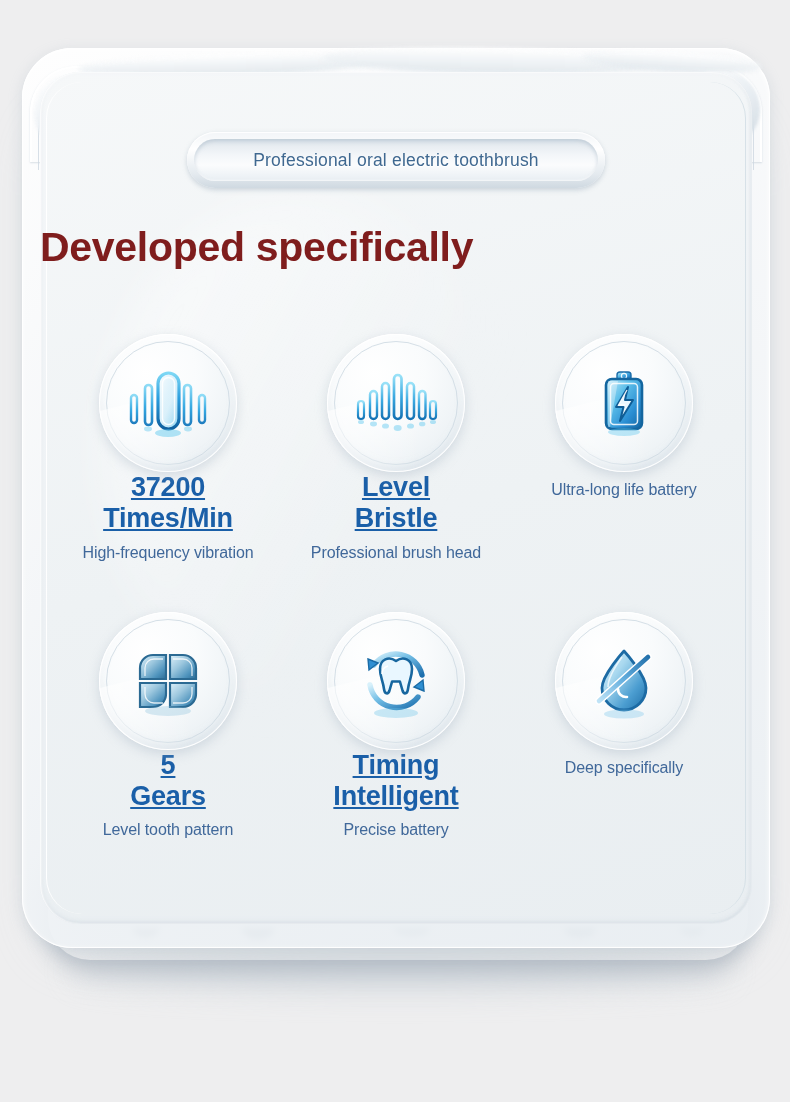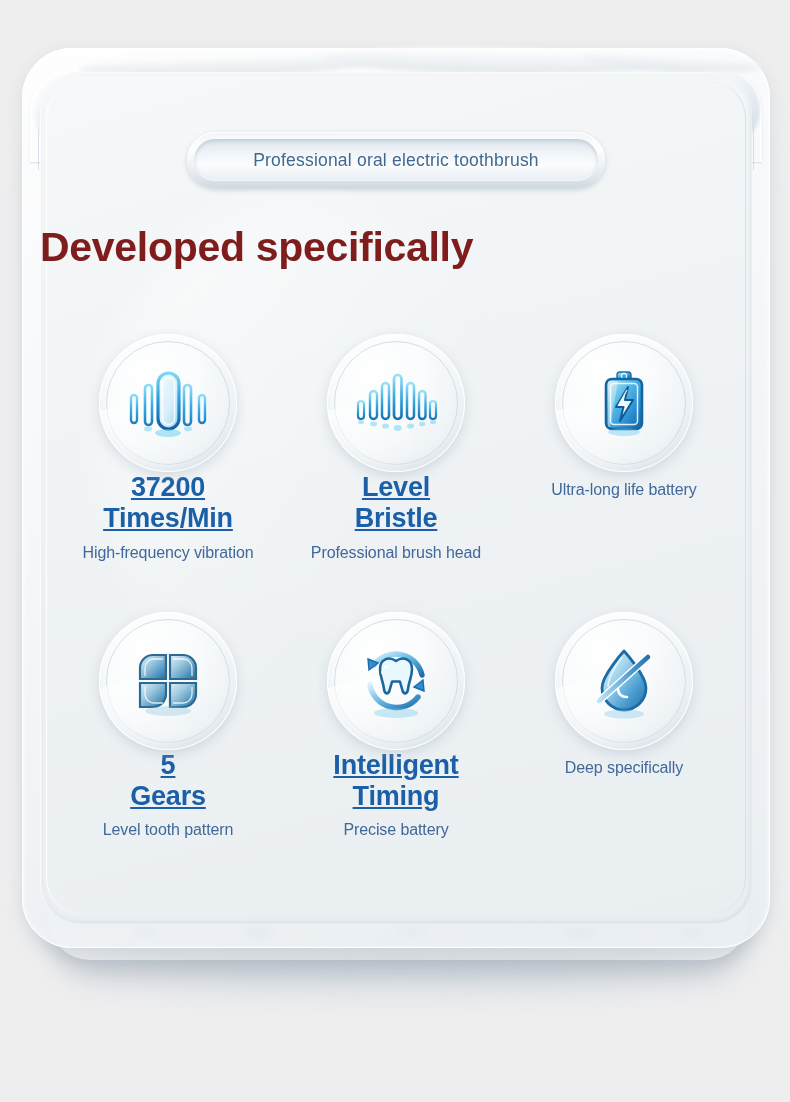--- a/index.html
+++ b/index.html
@@ -519,22 +519,22 @@
 
           <path d="M18 24 l10 4 -9 7 z" fill="#2f8fd2" stroke="#1a6ba6" stroke-width="1.4"></path>
           <path d="M74 56 l-10 -4 9 -7 z" fill="#2f8fd2" stroke="#1a6ba6" stroke-width="1.4"></path>
 
           <path d="M46 26 c-7 -5 -16 -2 -16 8 c0 8 3 12 4 20 c.6 5 4 6 5.5 1.5 l2.6 -9 h7.8 l2.6 9 c1.5 4.5 4.9 3.5 5.5 -1.5 c1 -8 4 -12 4 -20 c0 -10 -9 -13 -16 -8 z" fill="#e9f7ff" stroke="#18679f" stroke-width="2.6" stroke-linejoin="round"></path>
           <path d="M38 31 c-4 1 -6 4 -6 8" fill="none" stroke="#ffffff" stroke-width="1.6" opacity=".95"></path>
           <ellipse cx="46" cy="78" rx="22" ry="5" fill="#6bc3e9" opacity=".35"></ellipse>
         </svg>
       </div>
       <div class="f-title">
+        <div>Timing</div>
         <div>Intelligent</div>
-        <div>Timing</div>
       </div>
       <div class="f-sub">Precise battery</div>
     </div>
 
     <div class="cell">
       <div class="plate">
         <svg width="92" height="92" viewBox="0 0 92 92">
           <defs>
             <linearGradient id="gF" x1="0" y1="0" x2="1" y2="1">
               <stop offset="0%" stop-color="#e2f4fc"></stop>

